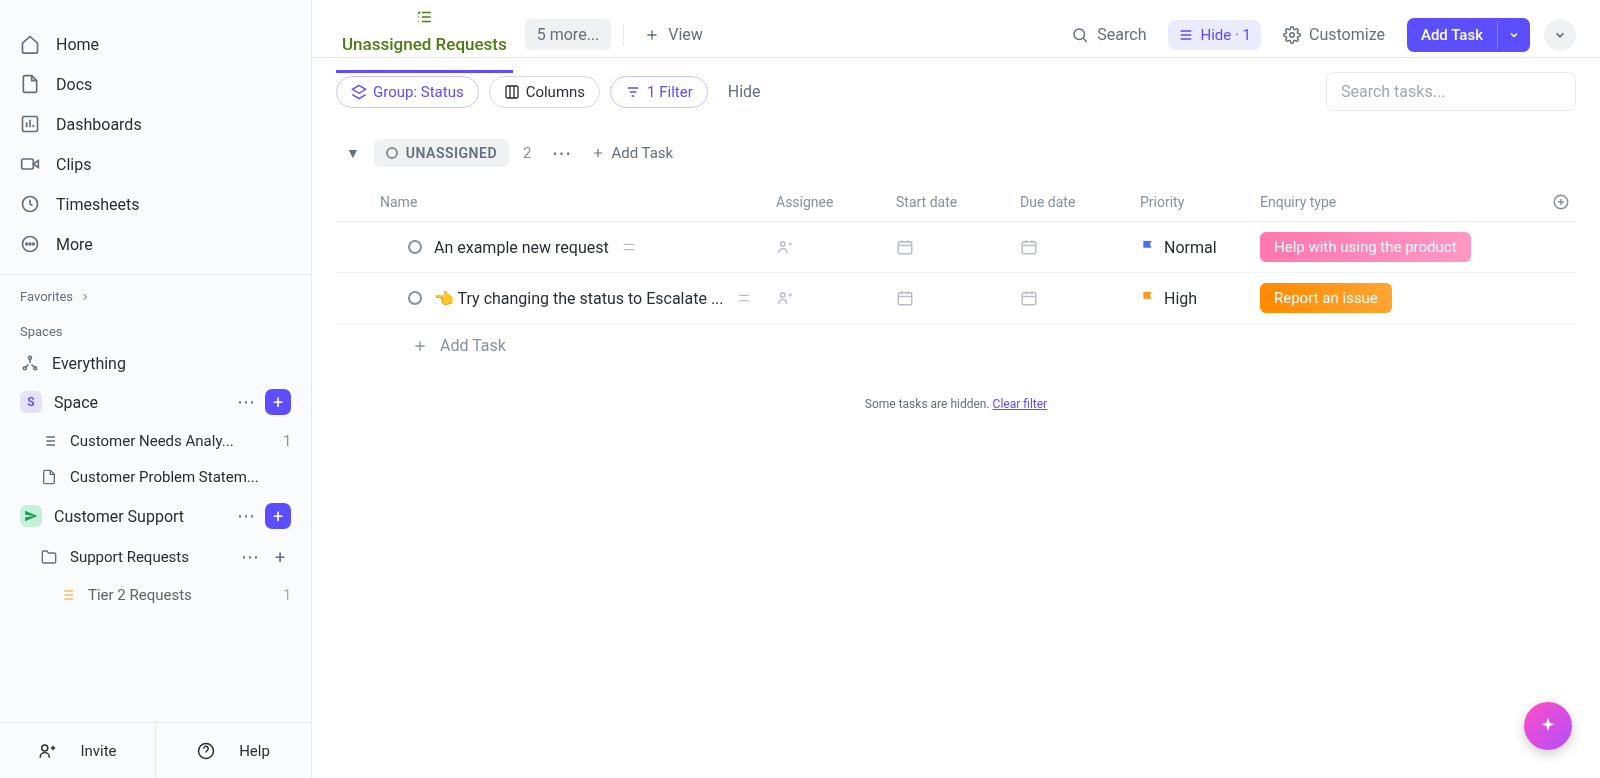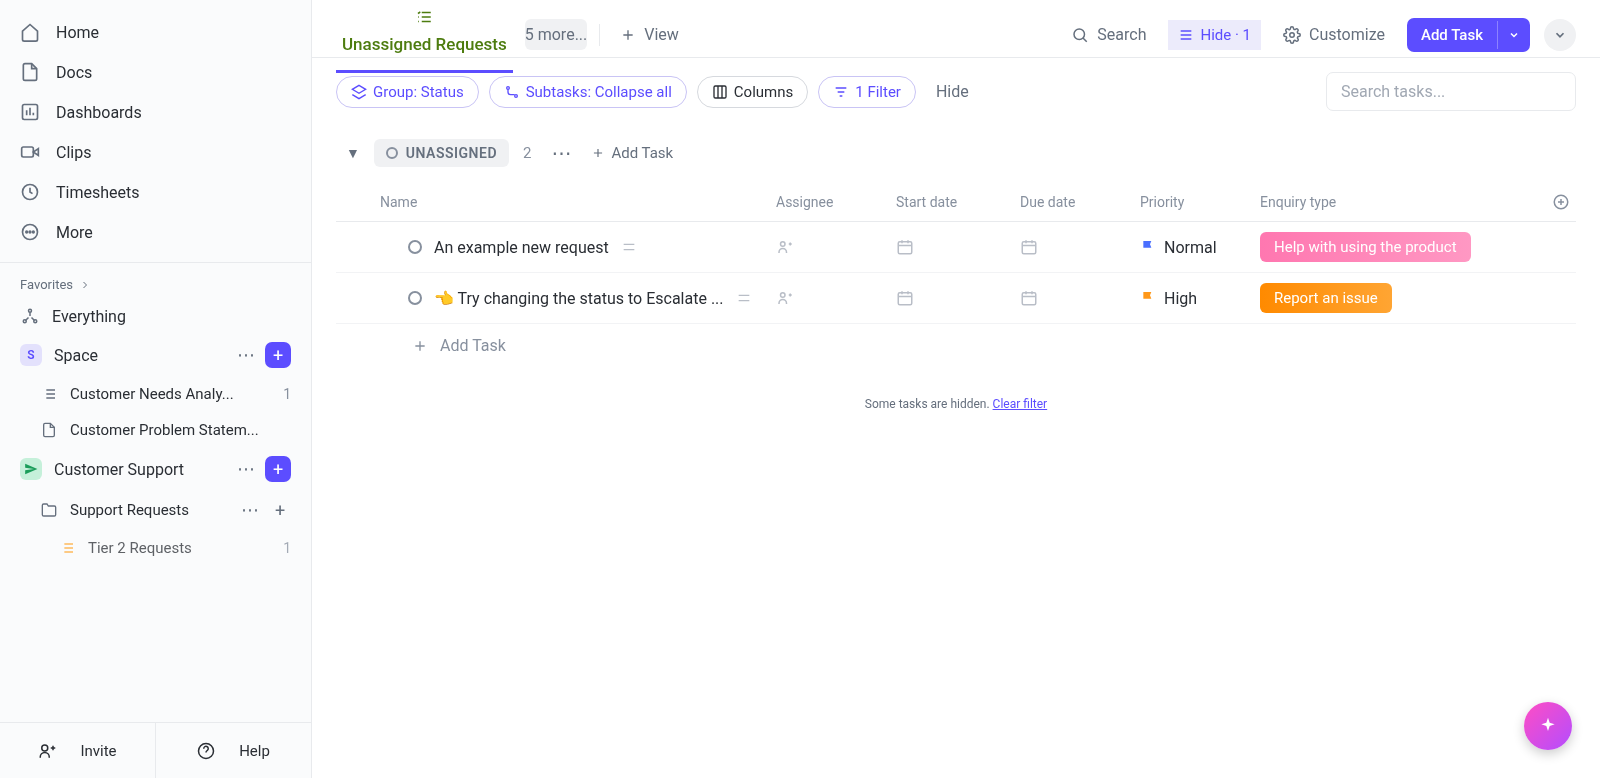--- a/index.html
+++ b/index.html
@@ -1,19 +1,19 @@
 <!DOCTYPE html>
 <html><head>
 <meta charset="utf-8">
 <style>
 * { box-sizing: border-box; margin: 0; padding: 0; }
 body { font-family: -apple-system, BlinkMacSystemFont, "Segoe UI", Roboto, sans-serif; font-size: 14px; color: #2a2e34; background: #fff; width: 1600px; height: 778px; overflow: hidden; }
 .app { display: flex; height: 100%; }
 .sidebar { width: 312px; border-right: 1px solid #e8eaed; display: flex; flex-direction: column; background: #fafbfc; }
-.sidebar-main { flex: 1; overflow-y: auto; padding-top: 12px; }
+.sidebar-main { flex: 1; overflow-y: auto; padding-top: 24px; }
 .nav-item { display: flex; align-items: center; gap: 16px; padding: 10px 20px; cursor: pointer; color: #2a2e34; font-size: 16px; }
 .nav-icon { width: 20px; height: 20px; display: flex; align-items: center; justify-content: center; color: #656f7d; }
 .section-label { padding: 14px 20px 6px; font-size: 13px; color: #656f7d; display: flex; align-items: center; gap: 6px; }
 .space-row { display: flex; align-items: center; gap: 12px; padding: 8px 20px; cursor: pointer; font-size: 16px; }
 .space-badge { width: 22px; height: 22px; border-radius: 6px; display: flex; align-items: center; justify-content: center; font-size: 12px; font-weight: 600; }
 .space-badge.purple { background: #e3e1fc; color: #5c4dff; }
 .space-badge.green { background: #c5f0da; color: #1a9d5a; }
 .row-actions { margin-left: auto; display: flex; align-items: center; gap: 4px; }
 .more-dots { color: #656f7d; padding: 2px 6px; cursor: pointer; font-size: 18px; line-height: 1; }
 .plus-btn { width: 26px; height: 26px; border-radius: 7px; background: #5c4dff; color: #fff; display: flex; align-items: center; justify-content: center; cursor: pointer; font-size: 18px; }
@@ -23,25 +23,25 @@
 .sub-label { flex: 1; white-space: nowrap; overflow: hidden; text-overflow: ellipsis; }
 .count-badge { color: #87909e; font-size: 14px; }
 .sub-item-lv2 { padding-left: 58px; display: flex; align-items: center; gap: 12px; padding-top: 9px; padding-bottom: 9px; padding-right: 20px; cursor: pointer; font-size: 15px; }
 .sidebar-footer { border-top: 1px solid #e8eaed; display: flex; align-items: center; height: 56px; }
 .footer-btn { flex: 1; display: flex; align-items: center; justify-content: center; gap: 24px; color: #2a2e34; cursor: pointer; font-size: 15px; height: 100%; }
 .footer-btn:first-child { border-right: 1px solid #e8eaed; }
 .main { flex: 1; display: flex; flex-direction: column; }
 .topbar { display: flex; align-items: center; padding: 12px 24px 0; border-bottom: 1px solid #e8eaed; gap: 12px; height: 58px; }
 .tab { display: flex; align-items: center; gap: 8px; padding: 10px 6px 16px; cursor: pointer; font-size: 17px; font-weight: 500; color: #4d7c0f; flex-direction: column; }
 .tab.active { border-bottom: 3px solid #5c4dff; margin-bottom: -1px; }
-.chip { background: #f0f1f3; padding: 6px 0; border-radius: 6px; font-size: 16px; color: #656f7d; cursor: pointer; }
+.chip { background: #f0f1f3; padding: 6px 12px; border-radius: 6px; font-size: 16px; color: #656f7d; cursor: pointer; }
 .divider-v { width: 1px; height: 22px; background: #e8eaed; }
 .topbar-btn { display: flex; align-items: center; gap: 8px; color: #656f7d; font-size: 16px; cursor: pointer; padding: 6px 8px; }
 .topbar-right { margin-left: auto; display: flex; align-items: center; gap: 14px; }
-.hide-chip { background: #ecebfb; color: #5c4dff; padding: 6px 10px; border-radius: 0; font-size: 15px; display: flex; align-items: center; gap: 6px; cursor: pointer; }
+.hide-chip { background: #ecebfb; color: #5c4dff; padding: 6px 10px; border-radius: 8px; font-size: 15px; display: flex; align-items: center; gap: 6px; cursor: pointer; }
 .add-task-btn { background: #5c4dff; color: #fff; border-radius: 7px; display: flex; align-items: center; cursor: pointer; }
 .add-task-main { padding: 8px 14px; font-size: 15px; font-weight: 500; }
 .add-task-caret { padding: 8px 10px; border-left: 1px solid rgba(255,255,255,0.3); }
 .circle-btn { width: 32px; height: 32px; border-radius: 50%; background: #f0f1f3; display: flex; align-items: center; justify-content: center; cursor: pointer; color: #656f7d; }
 .toolbar { display: flex; align-items: center; padding: 14px 24px; gap: 10px; }
 .pill { border: 1px solid #d6d9de; border-radius: 16px; padding: 6px 14px; font-size: 15px; display: flex; align-items: center; gap: 6px; cursor: pointer; color: #2a2e34; }
 .pill.purple { border-color: #c9c4f5; color: #5c4dff; background: #fff; }
 .hide-text { color: #656f7d; font-size: 16px; cursor: pointer; padding: 0 10px; }
 .search-tasks { margin-left: auto; border: 1px solid #e8eaed; border-radius: 7px; padding: 9px 14px; font-size: 16px; width: 250px; background: #fff; }
 .search-tasks::placeholder { color: #a1a8b3; }
@@ -141,20 +141,23 @@
         </div>
 
       <div style="border-top:1px solid #e8eaed;margin-top:10px"></div>
       <div class="section-label">
           <span>Favorites</span>
           <svg width="12" height="12" viewBox="0 0 24 24" fill="none" stroke="currentColor" stroke-width="2">
             <path d="M9 18l6-6-6-6"></path>
           </svg>
         </div>
 
+      <div class="section-label">
+          <span>Spaces</span>
+        </div>
 
       <div class="space-row">
           <span class="nav-icon">
             <svg width="18" height="18" viewBox="0 0 24 24" fill="none" stroke="currentColor" stroke-width="2">
               <circle cx="12" cy="5" r="2"></circle>
               <circle cx="5" cy="19" r="2"></circle>
               <circle cx="19" cy="19" r="2"></circle>
               <path d="M12 7v5M10 14l-4 4M14 14l4 4"></path>
             </svg>
           </span>
@@ -294,28 +297,20 @@
       </div>
     </div>
 
     <div class="toolbar">
       <div class="pill purple">
           <svg width="16" height="16" viewBox="0 0 24 24" fill="none" stroke="currentColor" stroke-width="2">
             <path d="M12 2l10 6-10 6L2 8z"></path>
             <path d="M2 16l10 6 10-6"></path>
           </svg>
           <span>Group: Status</span>
-        </div>
-      <div class="pill purple">
-          <svg width="16" height="16" viewBox="0 0 24 24" fill="none" stroke="currentColor" stroke-width="2">
-            <circle cx="6" cy="6" r="2"></circle>
-            <circle cx="18" cy="18" r="2"></circle>
-            <path d="M6 8v4a4 4 0 004 4h6"></path>
-          </svg>
-          <span>Subtasks: Collapse all</span>
         </div>
       <div class="pill">
           <svg width="16" height="16" viewBox="0 0 24 24" fill="none" stroke="currentColor" stroke-width="2">
             <rect x="3" y="3" width="18" height="18" rx="2"></rect>
             <path d="M9 3v18M15 3v18"></path>
           </svg>
           <span>Columns</span>
         </div>
       <div class="pill purple">
           <svg width="16" height="16" viewBox="0 0 24 24" fill="none" stroke="currentColor" stroke-width="2">

